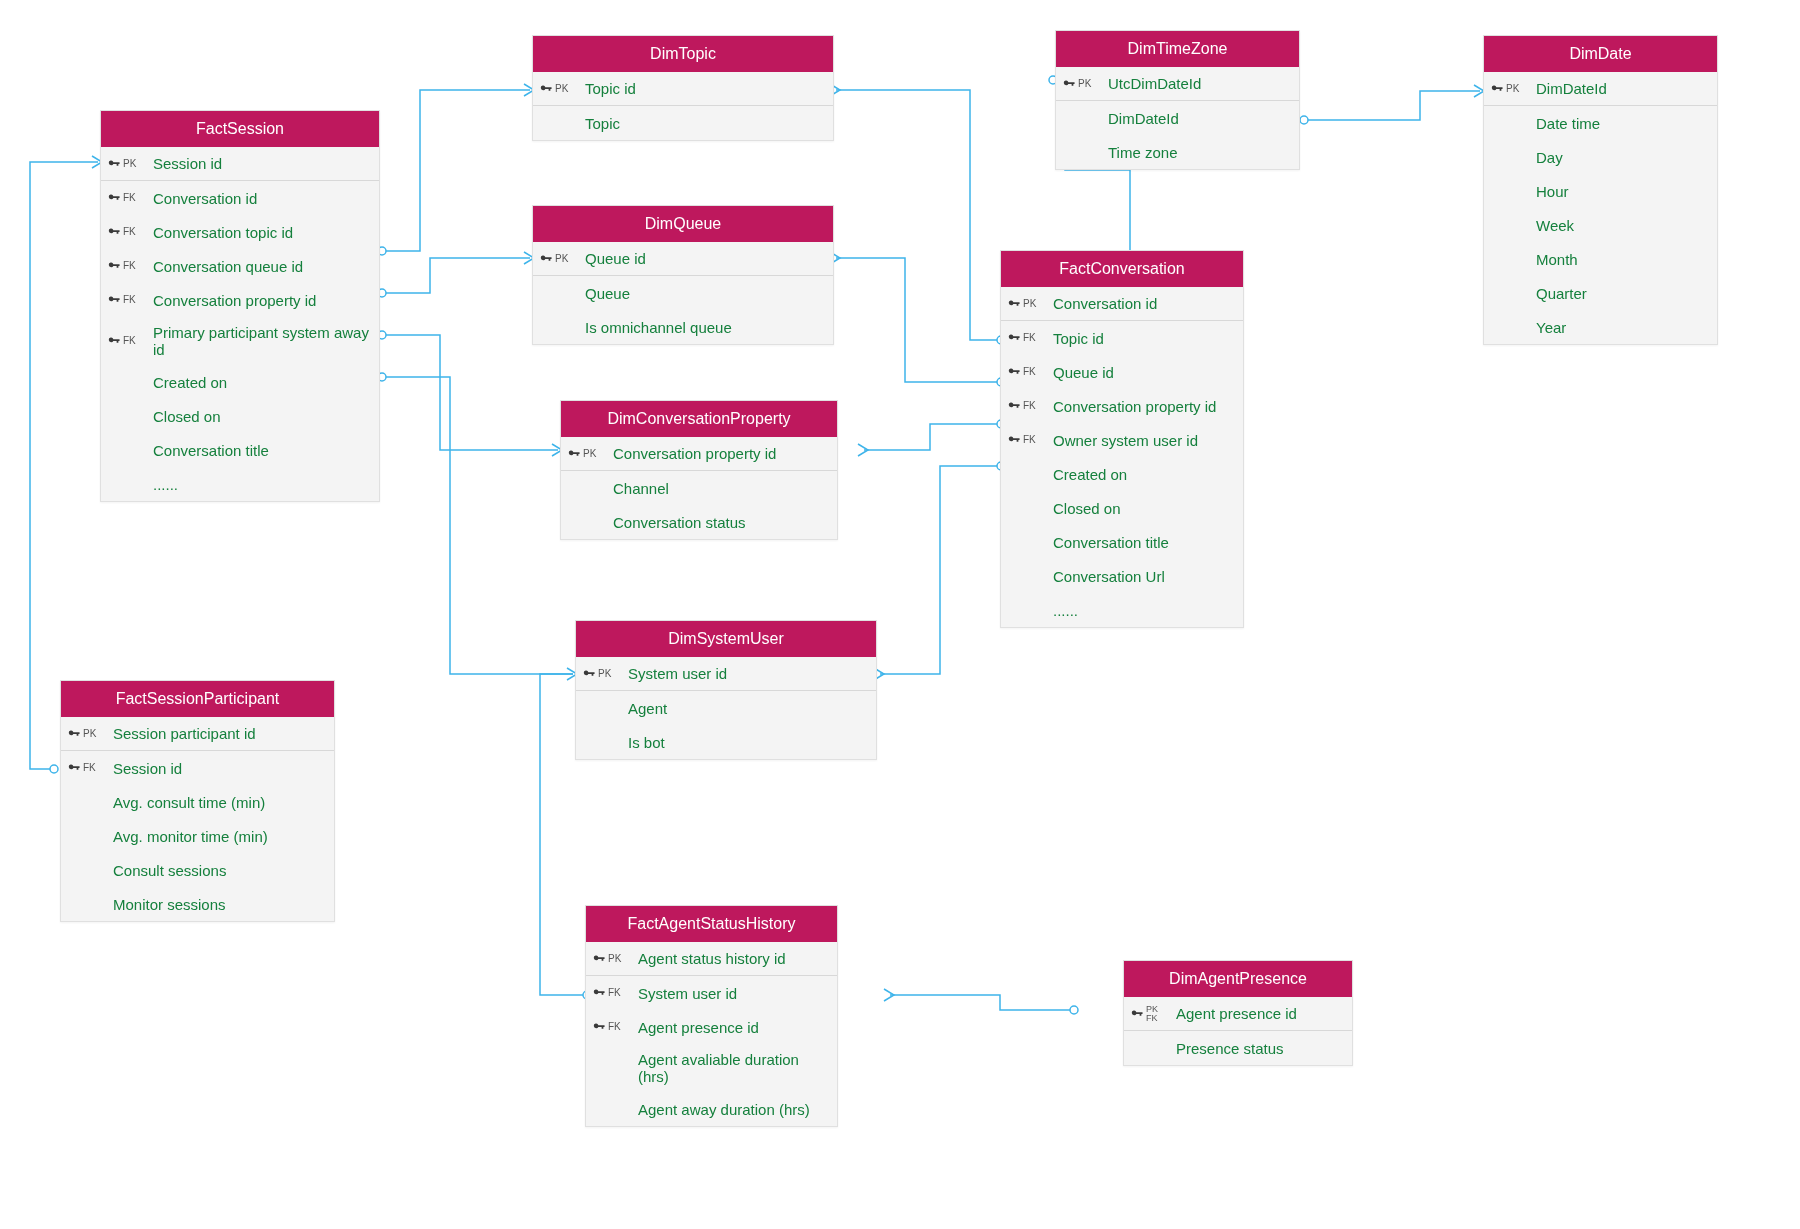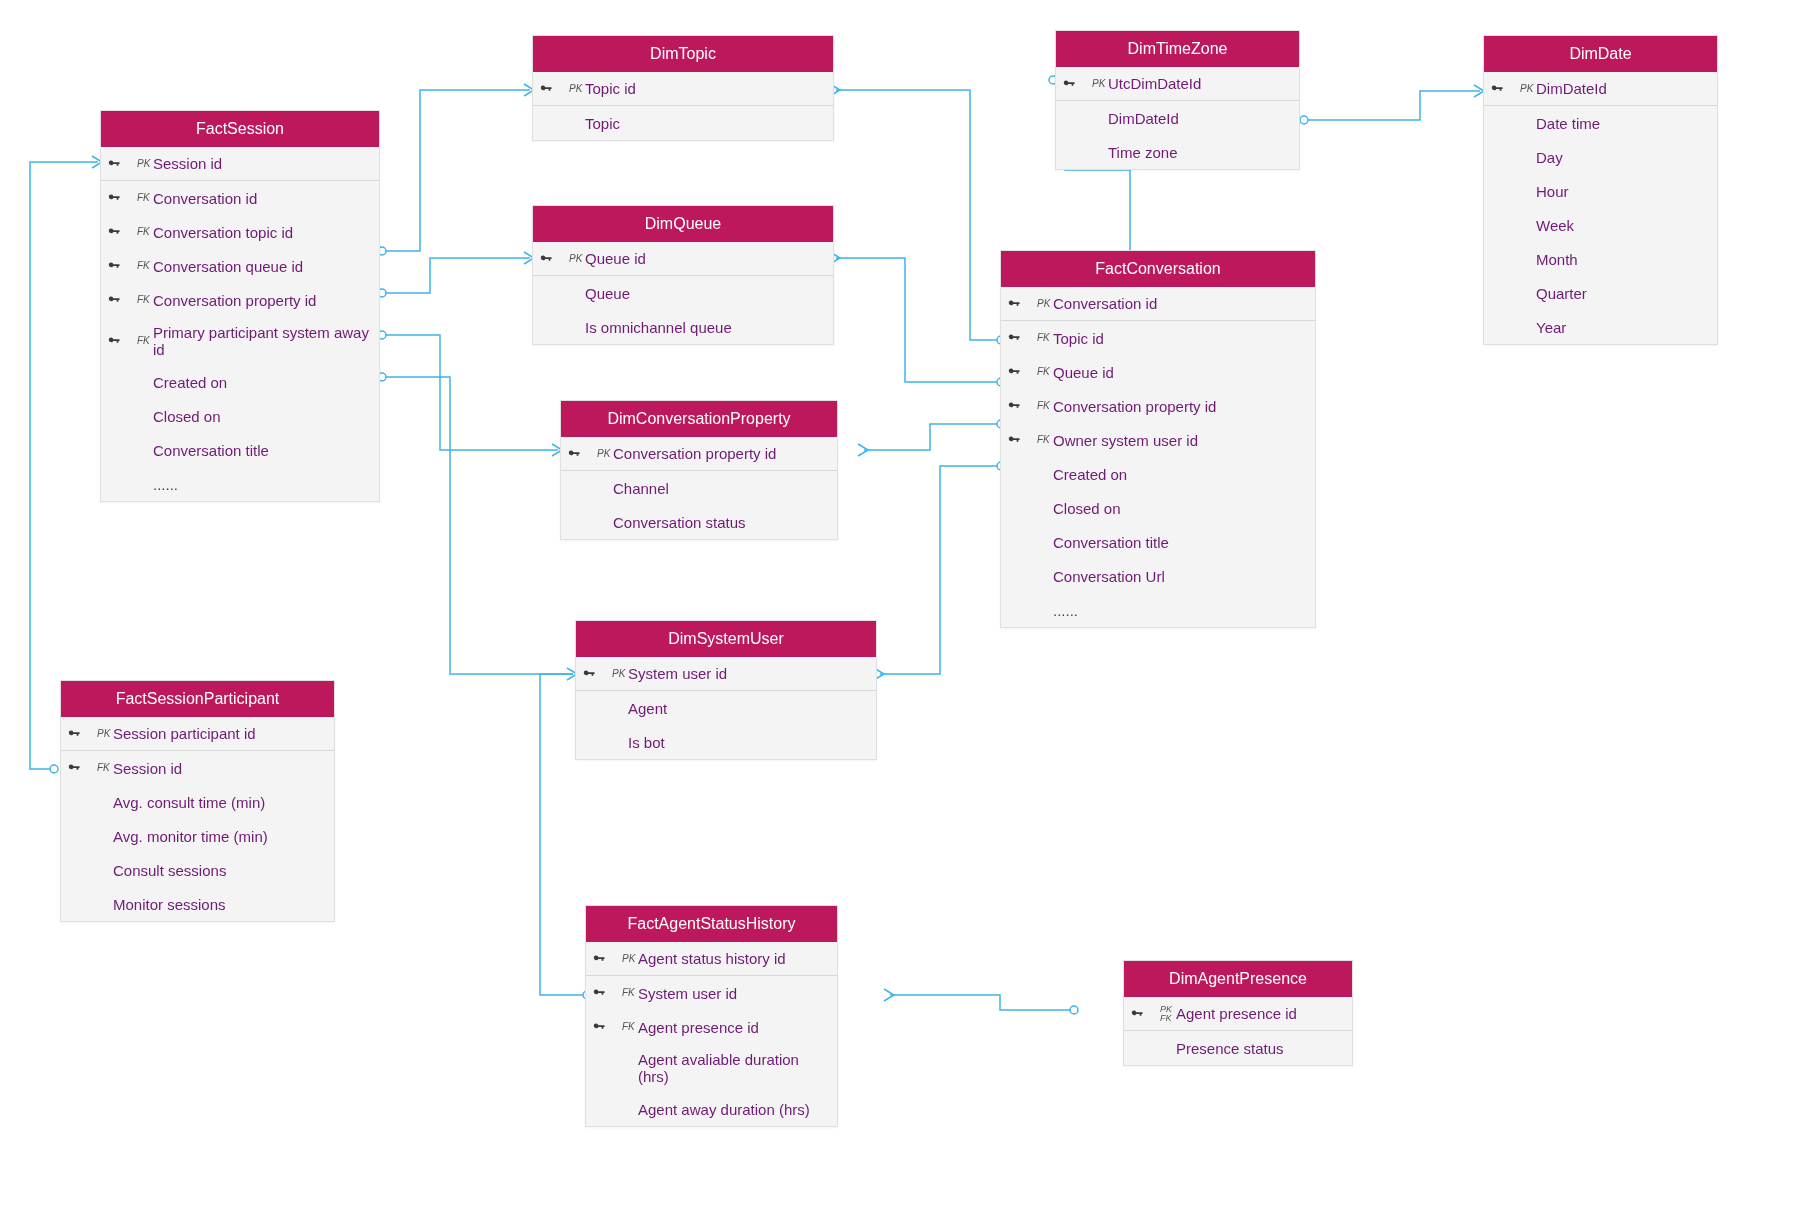--- a/index.html
+++ b/index.html
@@ -34,23 +34,22 @@
     min-height: 34px;
   }
   .entity-row.divider {
     border-bottom: 1px solid #d8d8d8;
   }
   .key-cell {
     width: 46px;
     display: flex;
     align-items: center;
     justify-content: flex-start;
-    gap: 16px;
+    gap: 2px;
     flex-shrink: 0;
-    font-style: italic;
   }
   .key-icon {
     fill: #3a3a3a;
     width: 14px;
     height: 14px;
     flex-shrink: 0;
   }
   .keytype {
     font-size: 10px;
     color: #555;
@@ -58,21 +57,21 @@
   }
   .keytype-stack {
     display: flex;
     flex-direction: column;
     font-size: 9px;
     line-height: 9px;
     color: #555;
   }
   .field-label {
     flex: 1;
-    color: #701a75;
+    color: #15803d;
     font-size: 15px;
   }
   svg.connectors {
     position: absolute;
     top: 0; left: 0;
     width: 1800px;
     height: 1229px;
     pointer-events: none;
   }
   svg.connectors path, svg.connectors line {
@@ -403,21 +402,21 @@
         <div class="key-cell"></div>
         <div class="field-label">DimDateId</div>
       </div>
       <div class="entity-row">
         <div class="key-cell"></div>
         <div class="field-label">Time zone</div>
       </div>
     </div>
 </div>
 
-<div class="entity" style="left:1000px; top:250px; width:316px;">
+<div class="entity" style="left:1000px; top:250px; width:244px;">
   <div class="entity-header">FactConversation</div>
   <div class="rows">
       <div class="entity-row divider">
         <div class="key-cell">
           <svg class="key-icon" viewBox="0 0 24 24">
             <path d="M7 14a4 4 0 1 1 3.87-5h10.63v3h-2v3h-3v-3h-5.63A4 4 0 0 1 7 14z"></path>
           </svg>
           <span class="keytype">PK</span>
         </div>
         <div class="field-label">Conversation id</div>

